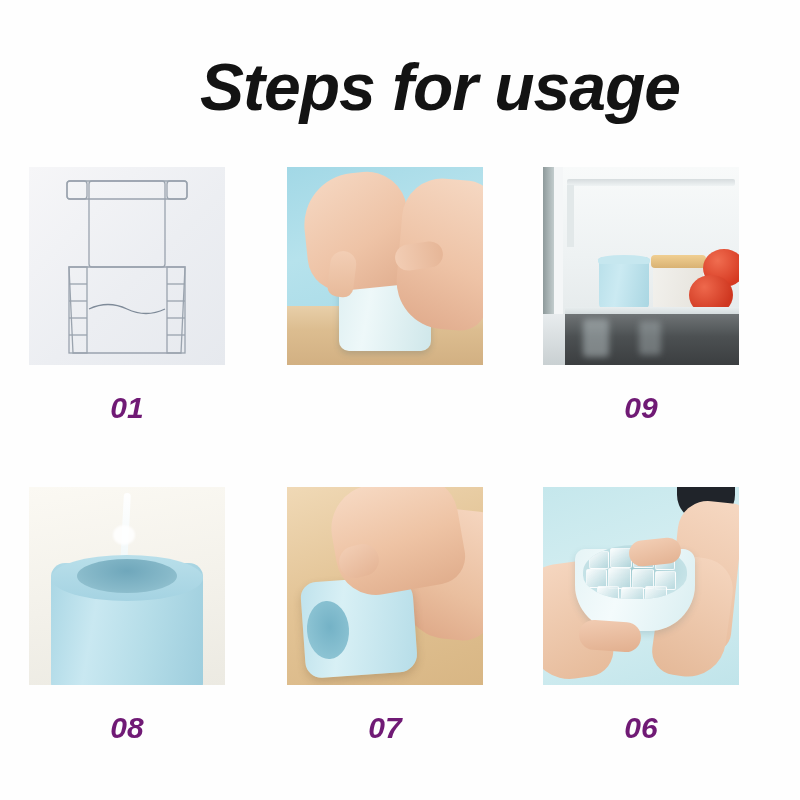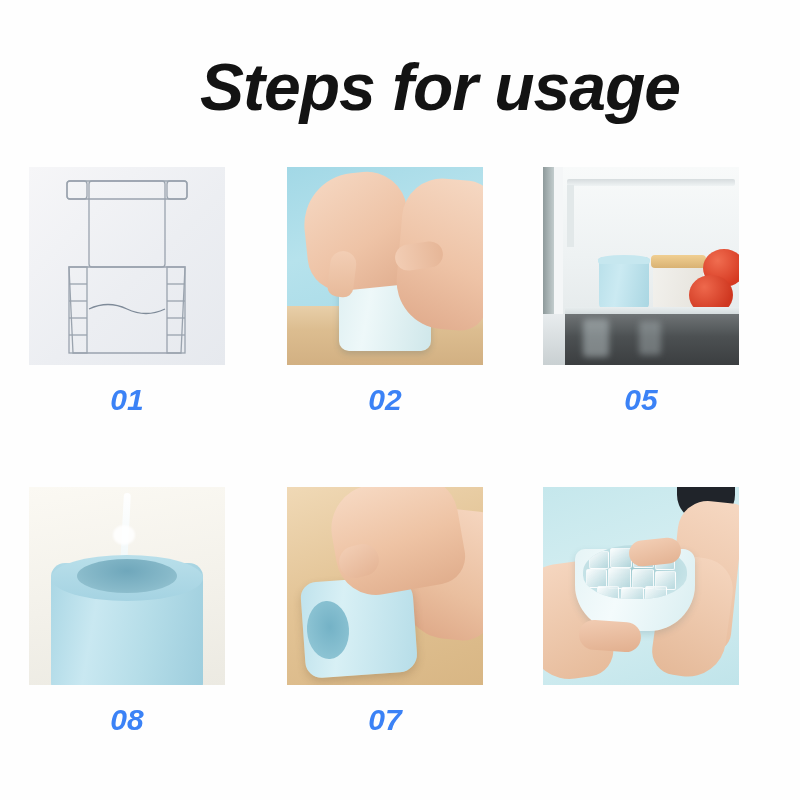--- a/index.html
+++ b/index.html
@@ -52,27 +52,27 @@
   .col-2 { left: 543px; }
 
   .step-photo {
     width: 196px;
     height: 198px;
     position: relative;
     overflow: hidden;
     background: #f2f2f2;
   }
   .step-label {
-    margin-top: 20px;
+    margin-top: 28px;
     text-align: center;
     font-family: "Liberation Sans", sans-serif;
     font-style: italic;
     font-weight: bold;
     font-size: 30px;
-    color: #3b82f6;
+    color: #701a75;
     line-height: 1;
   }
 
   
   .p1 { background: linear-gradient(135deg,#f6f6f8 0%, #eceef2 55%, #e6e9ee 100%); }
   .p1 svg { display:block; width:100%; height:100%; }
 
   
   .p2 { background: #a9dbe8; }
   .p2 .bg-blue {
@@ -364,21 +364,20 @@
         <div class="bg-blue"></div>
         <div class="bg-wood"></div>
         <div class="jar"></div>
         <div class="jar-lid"></div>
         <div class="jar-lid-in"></div>
         <div class="hand-l"></div>
         <div class="finger-l"></div>
         <div class="hand-r"></div>
         <div class="finger-r"></div>
       </div>
-      <div class="step-label">02</div>
     </div>
 
     <div class="step-cell col-2">
       <div class="step-photo p3">
         <div class="cabinet"></div>
         <div class="door-edge"></div>
         <div class="door-gap"></div>
         <div class="shelf-top"></div>
         <div class="rail"></div>
         <div class="cont-tan"></div>
@@ -390,21 +389,21 @@
         <div class="shelf"></div>
         <div class="tag-a"></div>
         <div class="tag-b"></div>
         <div class="bottle-a"></div>
         <div class="bottle-b"></div>
         <div class="lower-strip"></div>
         <div class="lower-left"></div>
         <div class="blur-a"></div>
         <div class="blur-b"></div>
       </div>
-      <div class="step-label">05</div>
+      <div class="step-label">09</div>
     </div>
 
   </div>
 
   <div class="step-row">
 
     <div class="step-cell col-0">
       <div class="step-photo p4">
         <div class="stream"></div>
         <div class="splash"></div>
@@ -442,16 +441,17 @@
           <div class="cube" style="left:25px; top:23px; width:21px; height:19px;"></div>
           <div class="cube" style="left:49px; top:24px; width:20px; height:18px;"></div>
           <div class="cube" style="left:72px; top:26px; width:19px; height:17px;"></div>
           <div class="cube" style="left:14px; top:41px; width:20px; height:14px;"></div>
           <div class="cube" style="left:38px; top:42px; width:21px; height:14px;"></div>
           <div class="cube" style="left:62px; top:41px; width:20px; height:14px;"></div>
         </div>
         <div class="finger-top"></div>
         <div class="finger-bot"></div>
       </div>
+      <div class="step-label">06</div>
     </div>
 
   </div>
 </div>
 
 </body></html>

